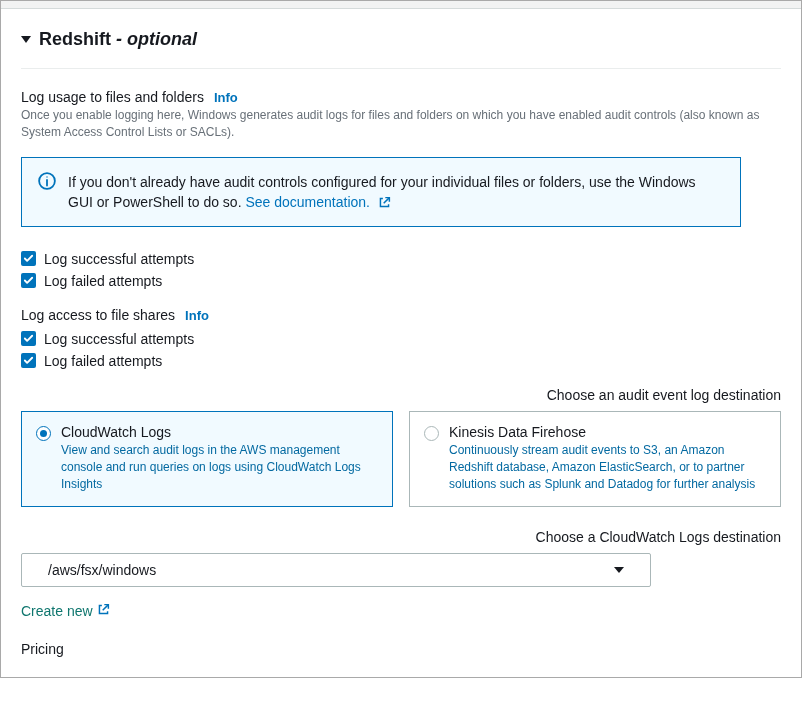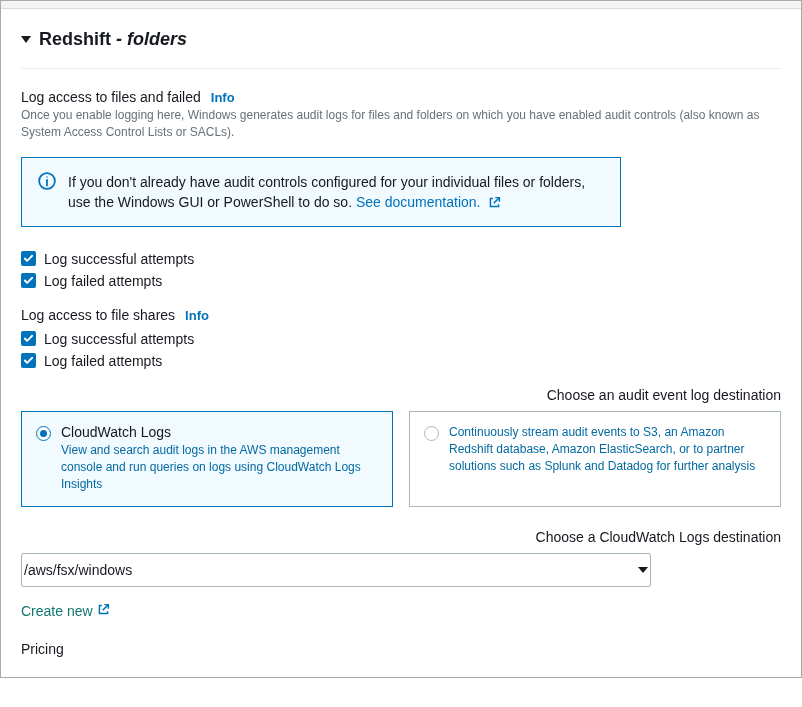--- a/index.html
+++ b/index.html
@@ -70,21 +70,21 @@
     color: #687078;
     line-height: 1.4;
     margin-bottom: 16px;
   }
   .alert {
     display: flex;
     gap: 12px;
     border: 1px solid #0073bb;
     background: #f1faff;
     padding: 14px 16px;
-    width: 600px;
+    width: 720px;
     margin-bottom: 24px;
   }
   .alert-icon {
     color: #0073bb;
     flex-shrink: 0;
     width: 18px;
     height: 18px;
   }
   .alert-text {
     font-size: 14px;
@@ -184,21 +184,21 @@
   }
   .select-box {
     width: 630px;
     height: 34px;
     border: 1px solid #aab7b8;
     border-radius: 2px;
     background: #fff;
     display: flex;
     align-items: center;
     justify-content: space-between;
-    padding: 0 2px;
+    padding: 0 26px;
     cursor: pointer;
     margin-top: 6px;
   }
   .select-value {
     font-size: 14px;
     color: #16191f;
   }
   .select-caret {
     width: 0; height: 0;
     border-left: 5px solid transparent;
@@ -232,28 +232,28 @@
 <body>
 
 <div class="outer-frame">
   <div class="top-strip"></div>
   <div class="panel">
 
     <div class="section-header">
       <div class="caret-down"></div>
       <div class="section-title">
         <span>Redshift</span>
-        <em>- folders</em>
+        <em>- optional</em>
       </div>
     </div>
 
     <div class="body">
 
       <div class="field-label-row">
-        <span class="field-label">Log access to files and failed</span>
+        <span class="field-label">Log usage to files and folders</span>
         <span class="info-link">Info</span>
       </div>
       <div class="field-help">Once you enable logging here, Windows generates audit logs for files and folders on which you have enabled audit controls (also known as System Access Control Lists or SACLs).</div>
 
       <div class="alert">
         <svg class="alert-icon" viewBox="0 0 16 16" fill="none" stroke="#0073bb" stroke-width="1.6">
           <circle cx="8" cy="8" r="7"></circle>
           <line x1="8" y1="7" x2="8" y2="12" stroke-linecap="round"></line>
           <circle cx="8" cy="4.4" r="0.6" fill="#0073bb" stroke="none"></circle>
         </svg>
@@ -317,20 +317,21 @@
             <div class="radio-inner"></div>
           </div>
           <div>
             <div class="radio-title">CloudWatch Logs</div>
             <div class="radio-desc">View and search audit logs in the AWS management console and run queries on logs using CloudWatch Logs Insights</div>
           </div>
         </div>
         <div class="radio-card">
           <div class="radio-outer"></div>
           <div>
+            <div class="radio-title">Kinesis Data Firehose</div>
             <div class="radio-desc">Continuously stream audit events to S3, an Amazon Redshift database, Amazon ElasticSearch, or to partner solutions such as Splunk and Datadog for further analysis</div>
           </div>
         </div>
       </div>
 
       <div class="sub-section-label" style="margin-top:0;">Choose a CloudWatch Logs destination</div>
       <div class="select-box">
         <span class="select-value">/aws/fsx/windows</span>
         <div class="select-caret"></div>
       </div>

